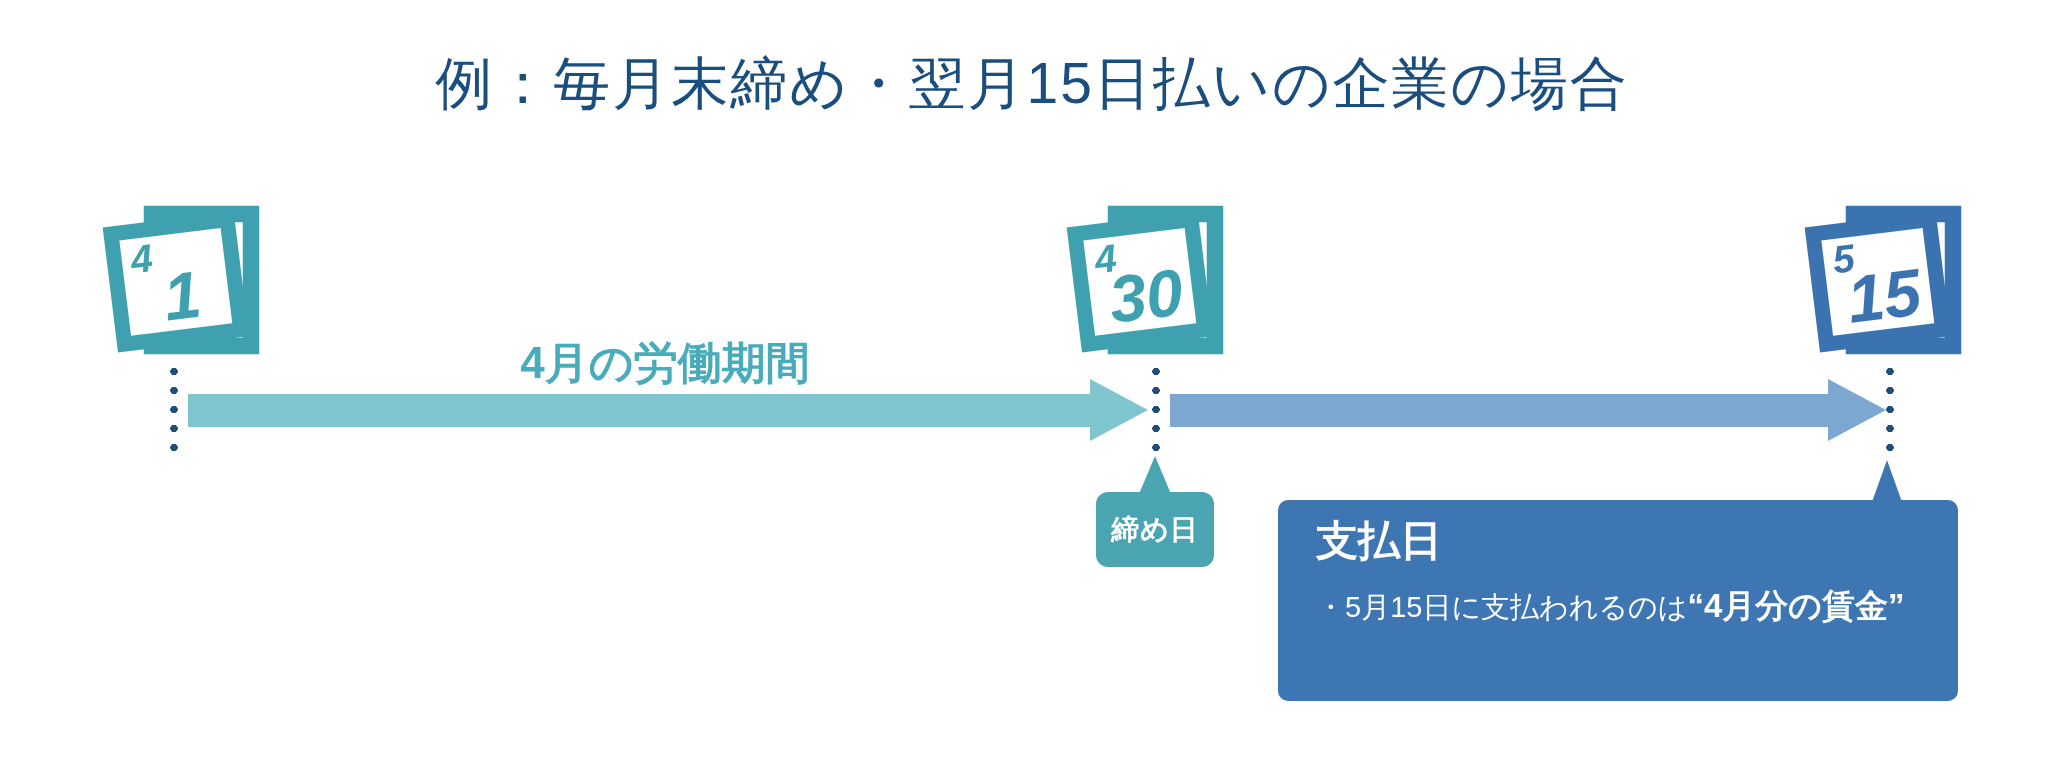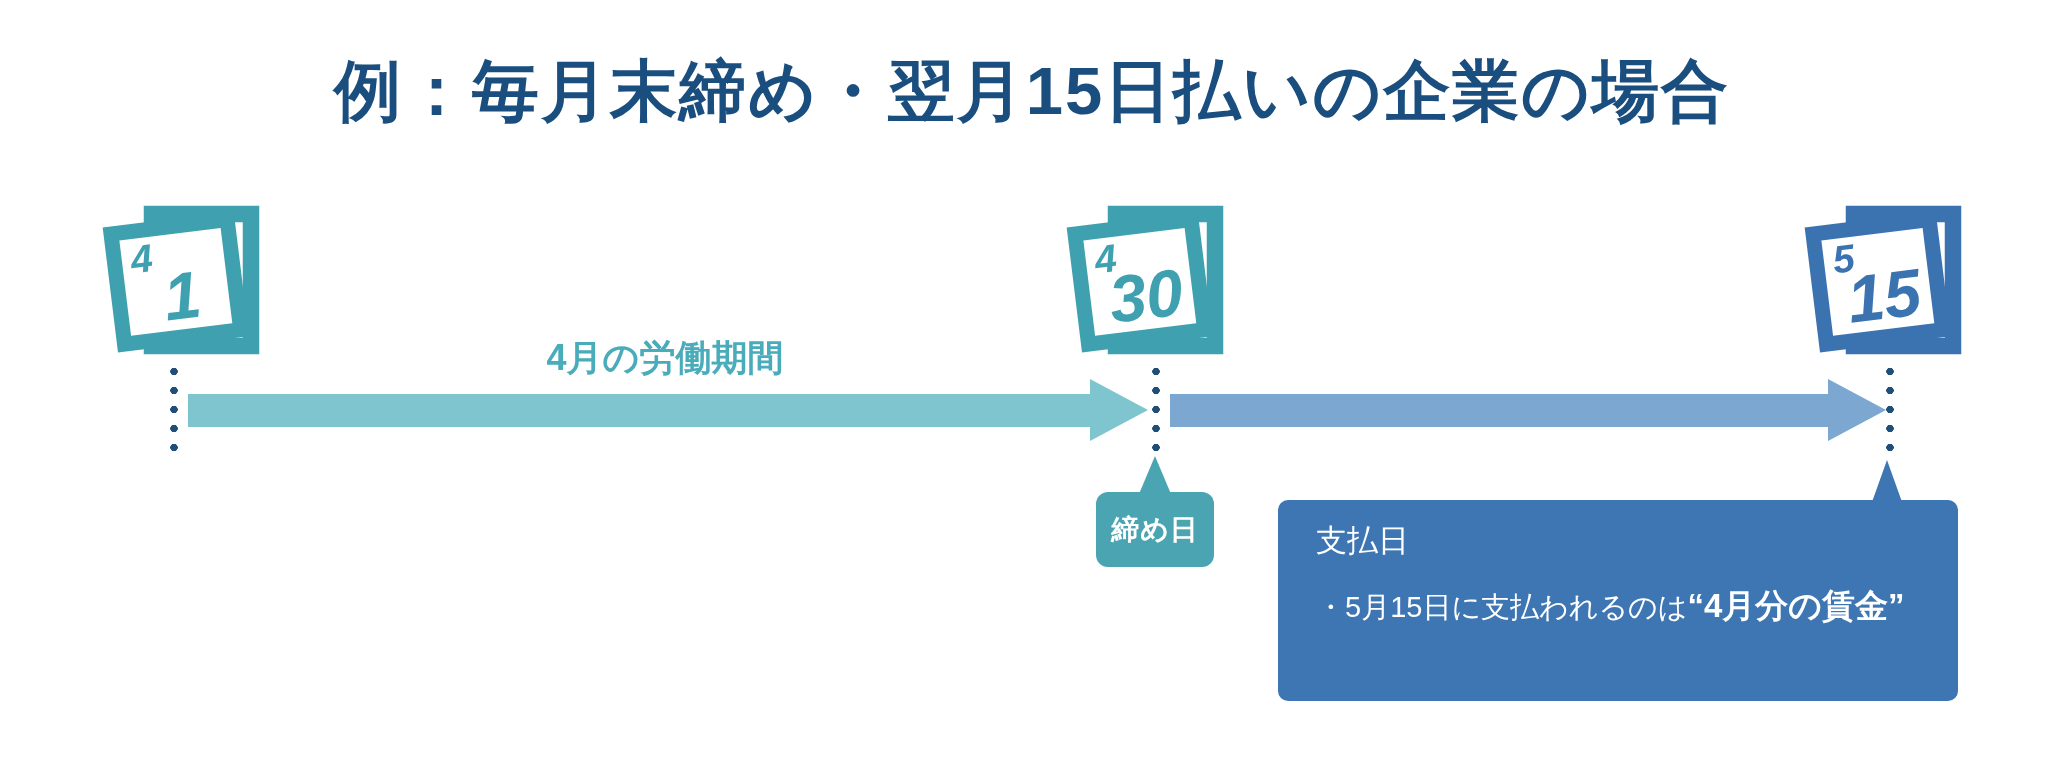--- a/index.html
+++ b/index.html
@@ -13,21 +13,21 @@
     --box-blue:#3d76b3;
     --dot-navy:#1f4e79;
   }
   html,body{margin:0;padding:0;background:#fff;}
   .canvas{
     position:relative;width:2064px;height:761px;background:#ffffff;overflow:hidden;
     font-family:"Liberation Sans",sans-serif;
   }
   .page-title{
     position:absolute;left:0;right:0;top:46px;text-align:center;
-    font-size:67px;font-weight:bold;color:var(--title-navy);letter-spacing:2px;
+    font-size:57px;font-weight:normal;color:var(--title-navy);letter-spacing:2px;
   }
   
   .calendar{position:absolute;width:150px;height:150px;}
   .calendar svg{display:block;width:100%;height:100%;overflow:visible;}
   .cal-teal{color:var(--cal-teal);}
   .cal-blue{color:var(--cal-blue);}
   .cal-month{font-family:"Liberation Sans",sans-serif;font-style:italic;font-weight:bold;font-size:26px;fill:currentColor;}
   .cal-day{font-family:"Liberation Sans",sans-serif;font-style:italic;font-weight:bold;font-size:44px;fill:currentColor;}
   
   .dotline{
@@ -37,21 +37,21 @@
   }
   
   .arrow-body{position:absolute;height:33px;top:394px;}
   .arrow-body.teal{background:var(--teal-light);}
   .arrow-body.blue{background:var(--blue-light);}
   .arrow-head{position:absolute;top:379px;width:0;height:0;border-top:31px solid transparent;border-bottom:31px solid transparent;}
   .arrow-head.teal{border-left:58px solid var(--teal-light);}
   .arrow-head.blue{border-left:58px solid var(--blue-light);}
   .period-label{
     position:absolute;left:415px;top:334px;width:500px;text-align:center;
-    font-size:36px;font-weight:bold;color:var(--teal-text);
+    font-size:44px;font-weight:bold;color:var(--teal-text);
   }
   
   .badge-pointer{
     position:absolute;left:1139px;top:456px;width:0;height:0;
     border-left:16px solid transparent;border-right:16px solid transparent;
     border-bottom:38px solid var(--badge-teal);
   }
   .cutoff-badge{
     position:absolute;left:1096px;top:492px;width:118px;height:75px;
     background:var(--badge-teal);border-radius:12px;
@@ -62,21 +62,21 @@
   .box-pointer{
     position:absolute;left:1872px;top:460px;width:0;height:0;
     border-left:15px solid transparent;border-right:15px solid transparent;
     border-bottom:42px solid var(--box-blue);
   }
   .payday-box{
     position:absolute;left:1278px;top:500px;width:680px;height:201px;
     background:var(--box-blue);border-radius:10px;color:#fff;
     box-sizing:border-box;padding:24px 24px 0 38px;
   }
-  .payday-title{font-size:31px;font-weight:normal;line-height:34px;}
+  .payday-title{font-size:42px;font-weight:bold;line-height:34px;}
   .payday-bullet{font-size:29px;line-height:36px;margin-top:30px;white-space:nowrap;}
   .payday-bullet b{font-size:33px;font-weight:bold;}
 </style>
 </head>
 <body>
 
 <div class="canvas">
 
   <div class="page-title">例：毎月末締め・翌月15日払いの企業の場合</div>
 

